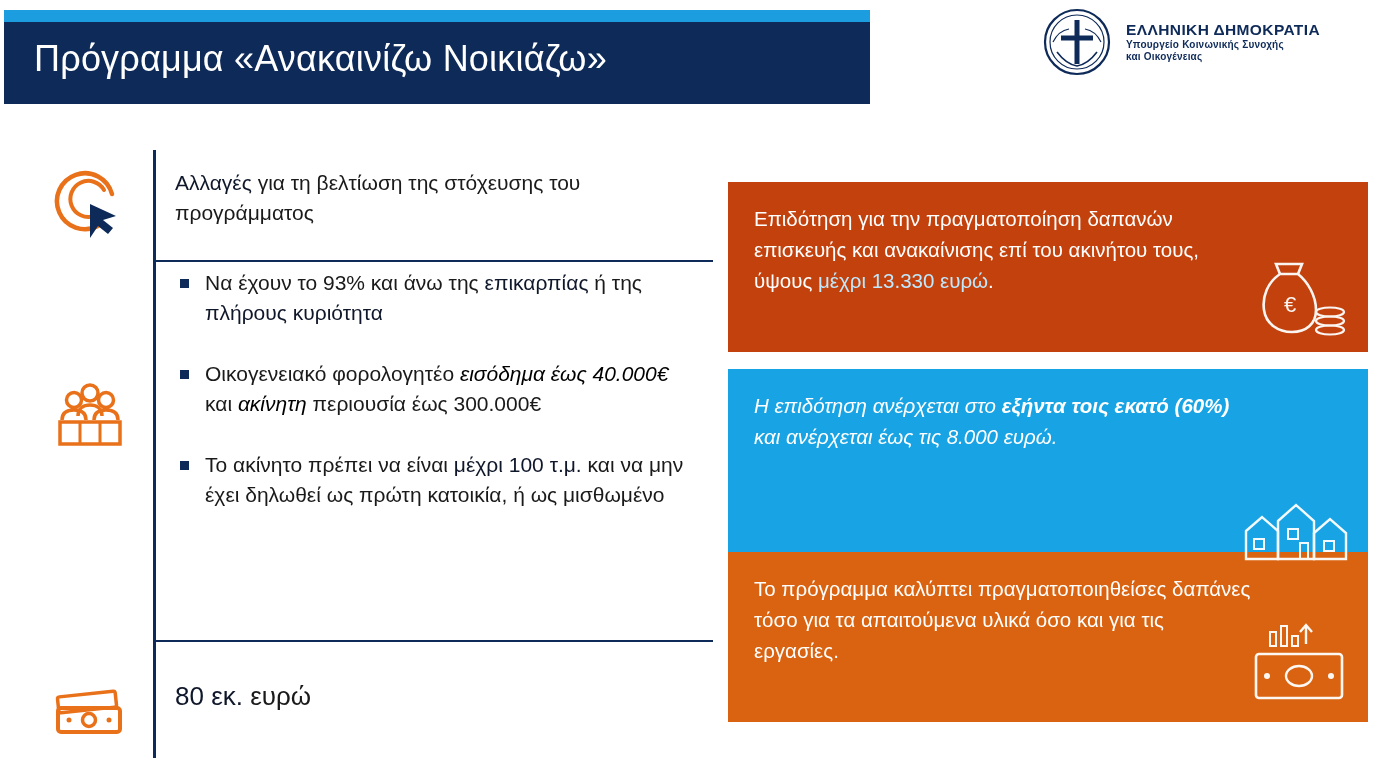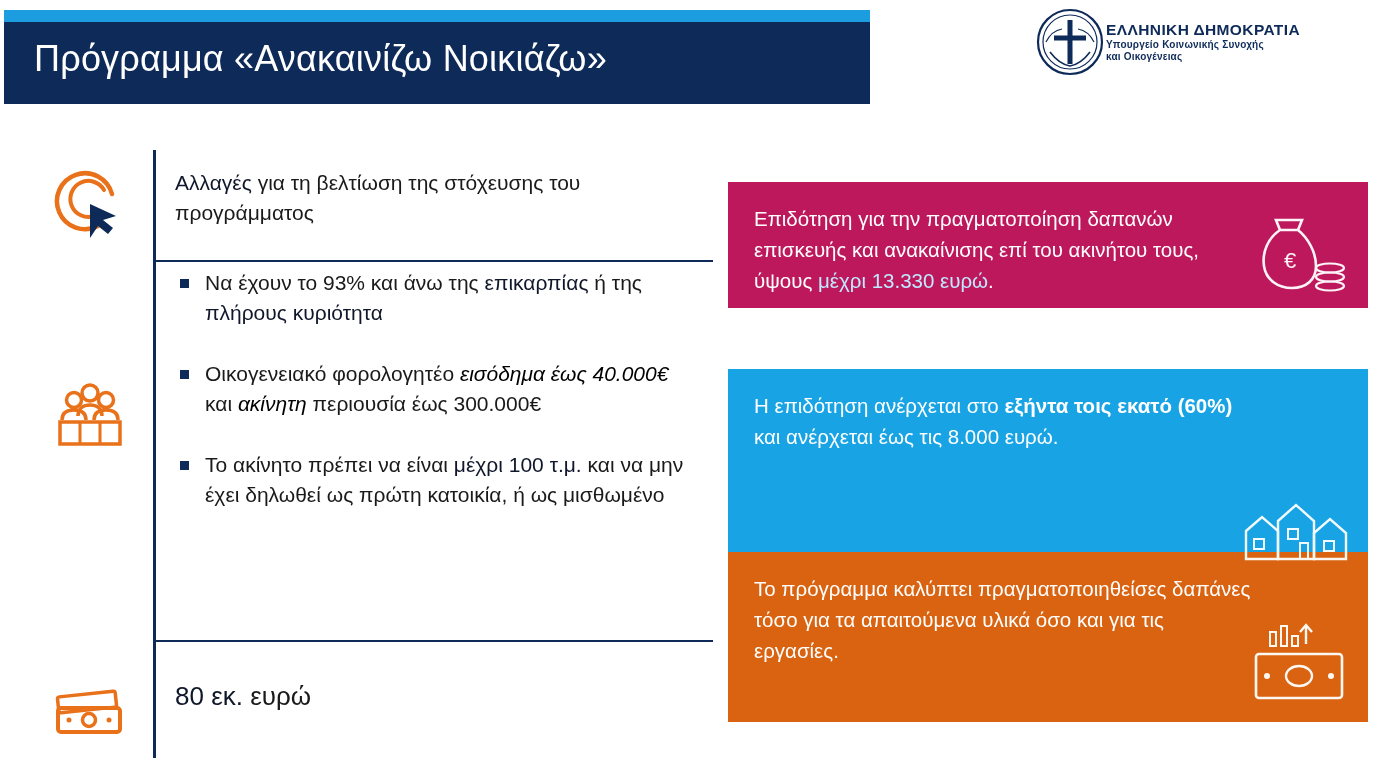--- a/index.html
+++ b/index.html
@@ -46,27 +46,27 @@
     color: #ffffff;
     font-size: 36px;
     font-weight: 400;
     letter-spacing: 0.2px;
     white-space: nowrap;
   }
 
   
   #emblem-area {
     position: absolute;
-    right: 24px;
+    right: 17px;
     top: 4px;
     width: 330px;
     height: 76px;
     display: flex;
     align-items: center;
-    gap: 2px;
+    gap: 15px;
   }
   #emblem-icon {
     width: 68px;
     height: 68px;
     flex: 0 0 68px;
   }
   #emblem-texts {
     display: flex;
     flex-direction: column;
     justify-content: center;
@@ -177,27 +177,28 @@
     left: 0;
     width: 640px;
     color: #ffffff;
     box-sizing: border-box;
     padding: 22px 26px;
     font-size: 20.5px;
     line-height: 1.5;
   }
   #card-1 {
     top: 0;
-    height: 126px;
-    background: #be185d;
+    height: 170px;
+    background: #c2410c;
   }
   #card-2 {
     top: 187px;
     height: 208px;
     background: #18a4e4;
+    font-style: italic;
   }
   #card-3 {
     top: 370px;
     height: 170px;
     background: #d96310;
   }
   .card-text {
     position: relative;
     z-index: 2;
     max-width: 500px;

